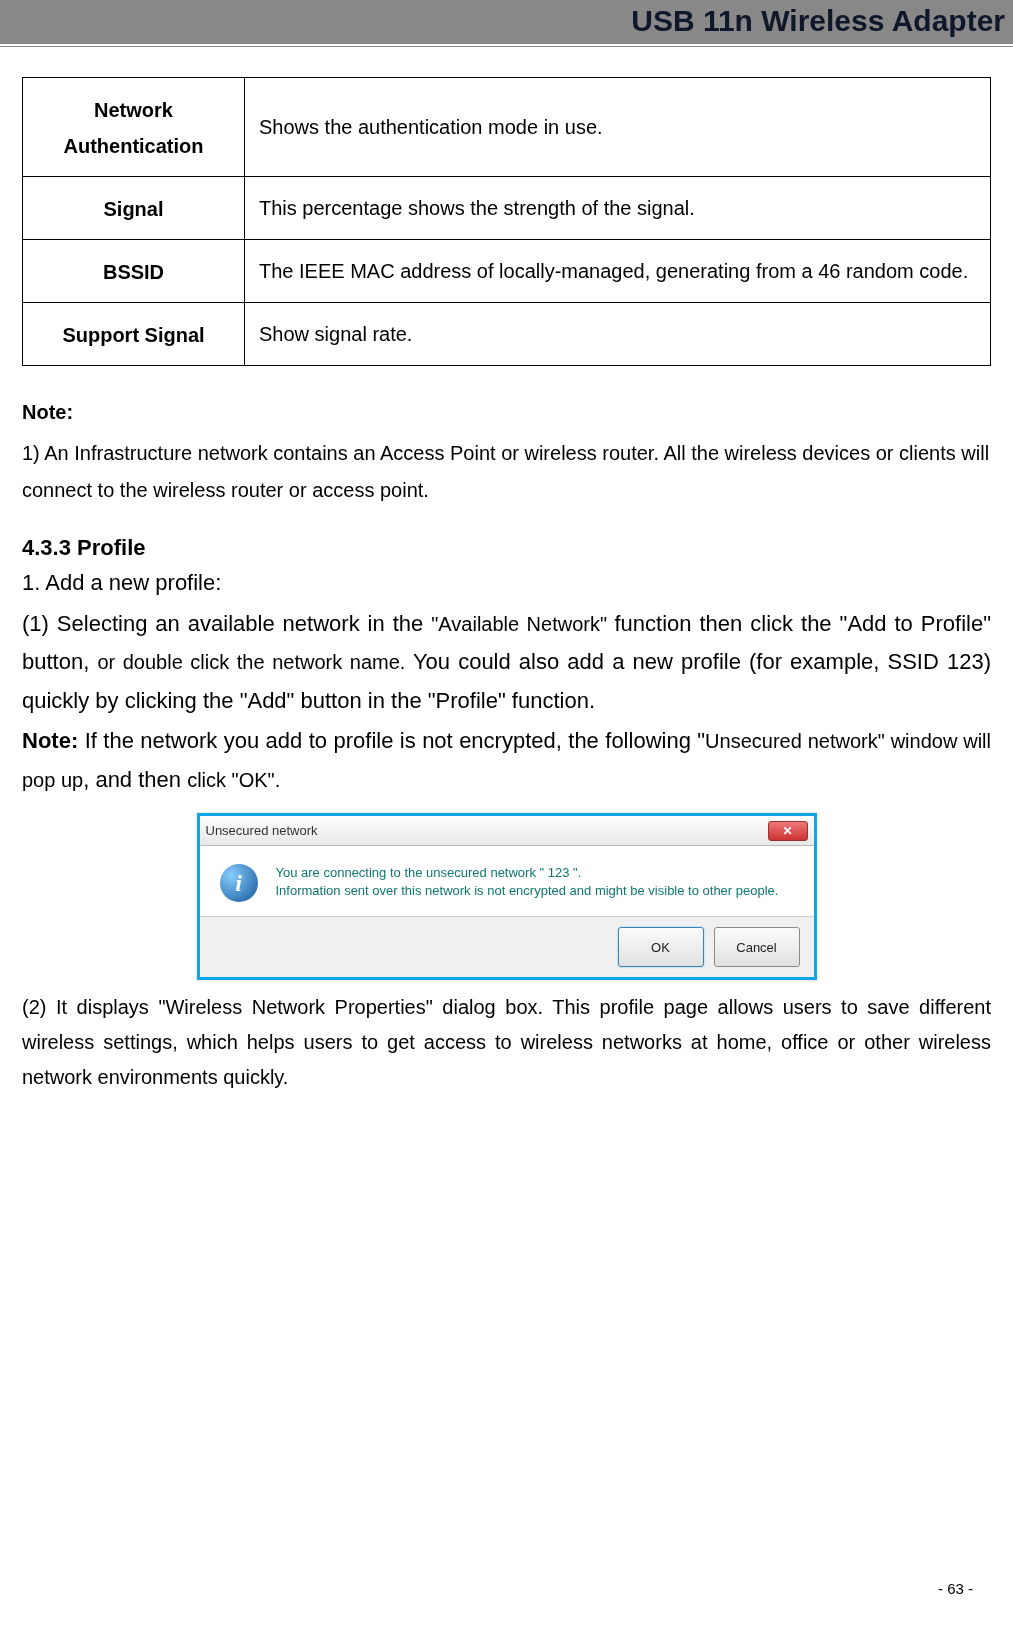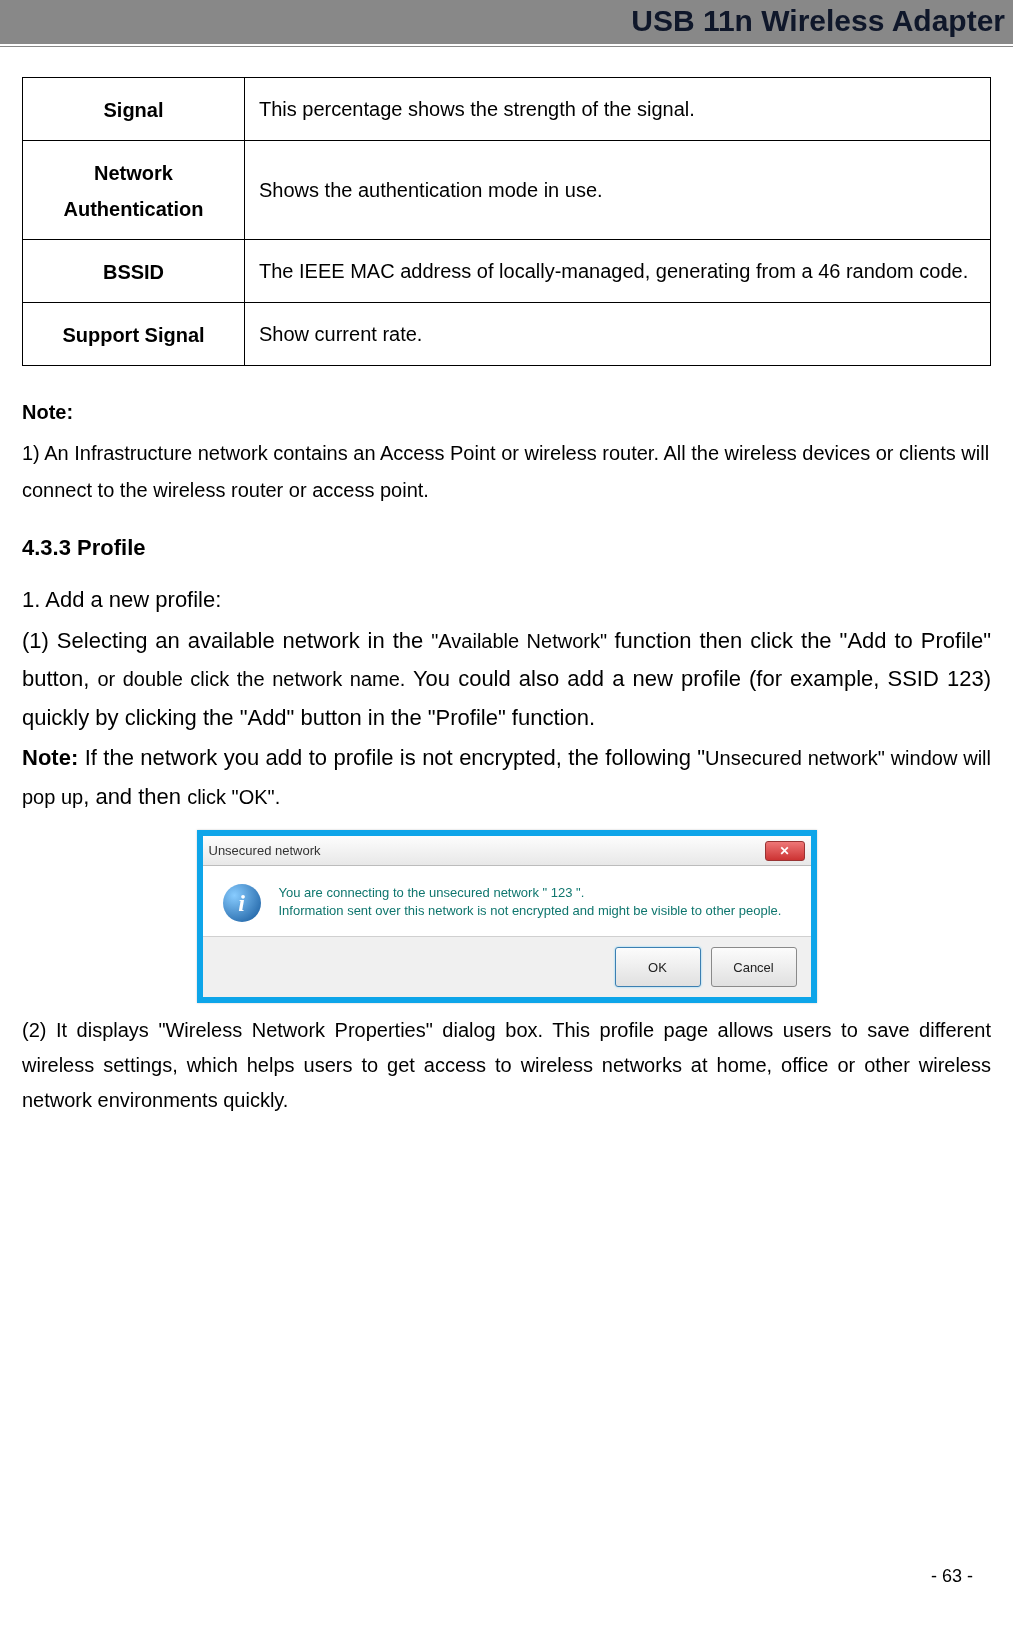--- a/index.html
+++ b/index.html
@@ -58,38 +58,38 @@
     }
     p.note-block {
       font-size: 20px;
       line-height: 1.85;
       margin-bottom: 4px;
     }
     h3.section-head {
       font-size: 22px;
       font-weight: bold;
       margin-top: 26px;
-      margin-bottom: 20px;
+      margin-bottom: 3px;
     }
     p.body-text {
       font-size: 22px;
       line-height: 1.75;
       margin-bottom: 2px;
     }
     .smaller {
       font-size: 20px;
     }
     .dialog-wrapper {
       display: flex;
       justify-content: center;
       margin: 14px 0 10px 0;
     }
     .dialog {
       width: 620px;
-      border: 6px solid #0ea5e9;
+      border: 3px solid #0ea5e9;
       background: #f0f0f0;
       font-family: 'Segoe UI', Tahoma, sans-serif;
       box-shadow: 0 0 2px rgba(0,0,0,0.2);
     }
     .titlebar {
       height: 30px;
       display: flex;
       align-items: center;
       justify-content: space-between;
       padding: 0 6px;
@@ -158,52 +158,52 @@
       align-items: center;
       justify-content: center;
       color: #222;
     }
     .dlg-btn.primary {
       border-color: #3c7fb1;
       box-shadow: 0 0 2px #6cf;
     }
     .page-number {
       position: absolute;
-      bottom: 44px;
+      bottom: 34px;
       right: 40px;
-      font-size: 18px;
+      font-size: 15px;
     }
   </style>
 </head>
 <body>
 
 <div class="header">
   <span>USB 11n Wireless Adapter</span>
 </div>
 <div class="hr-line"></div>
 
 <div class="content">
 
   <table class="spec-table">
     <tbody>
         <tr>
+      <td class="label centered">Network Authentication</td>
+      <td>Shows the authentication mode in use.</td>
+    </tr>
+    <tr>
       <td class="label">Signal</td>
       <td>This percentage shows the strength of the signal.</td>
-    </tr>
-    <tr>
-      <td class="label centered">Network Authentication</td>
-      <td>Shows the authentication mode in use.</td>
     </tr>
     <tr>
       <td class="label centered">BSSID</td>
       <td>The IEEE MAC address of locally-managed, generating from a 46 random code.</td>
     </tr>
     <tr>
       <td class="label">Support Signal</td>
-      <td>Show current rate.</td>
+      <td>Show signal rate.</td>
     </tr>
   </tbody>
     </table>
 
   <p class="note-block bold">Note:</p>
   <p class="note-block">1) An Infrastructure network contains an Access Point or wireless router. All the wireless devices or clients will connect to the wireless router or access point.</p>
 
   <h3 class="section-head">4.3.3    Profile</h3>
   <p class="body-text">1. Add a new profile:</p>
   <p class="body-text" style="text-align:justify">

